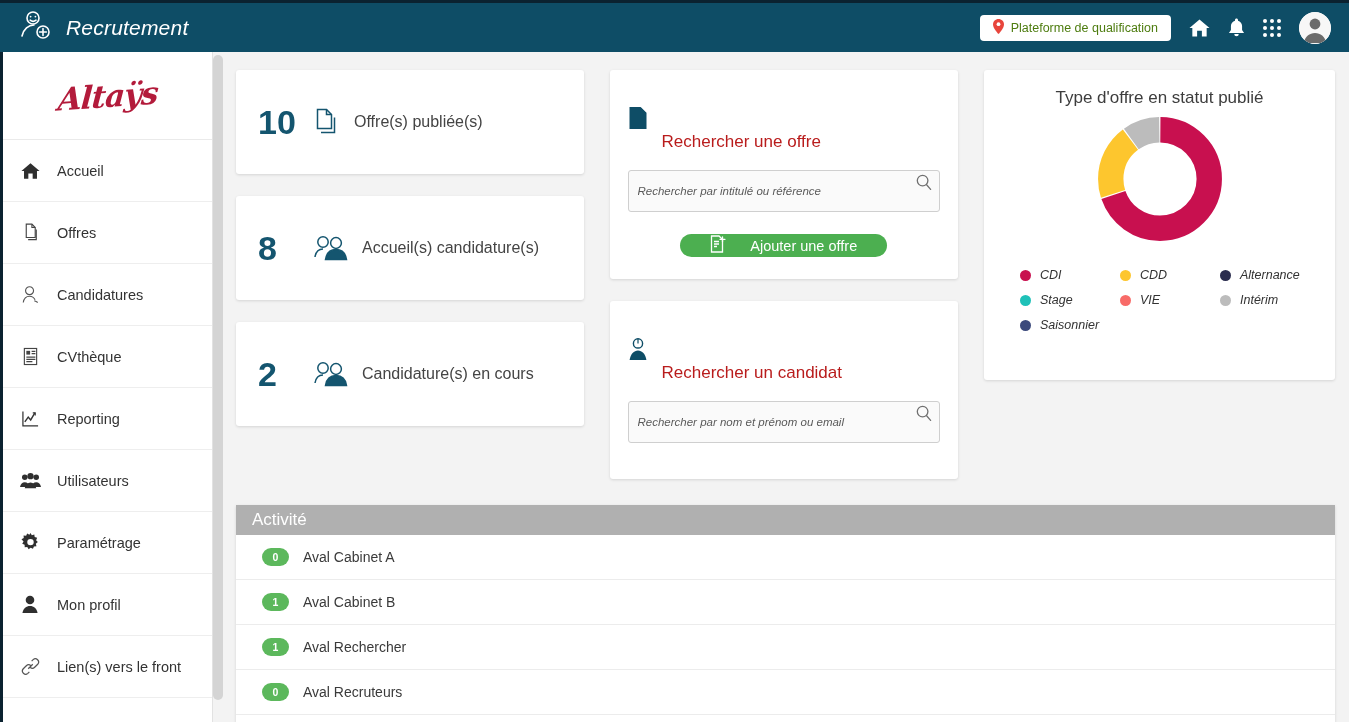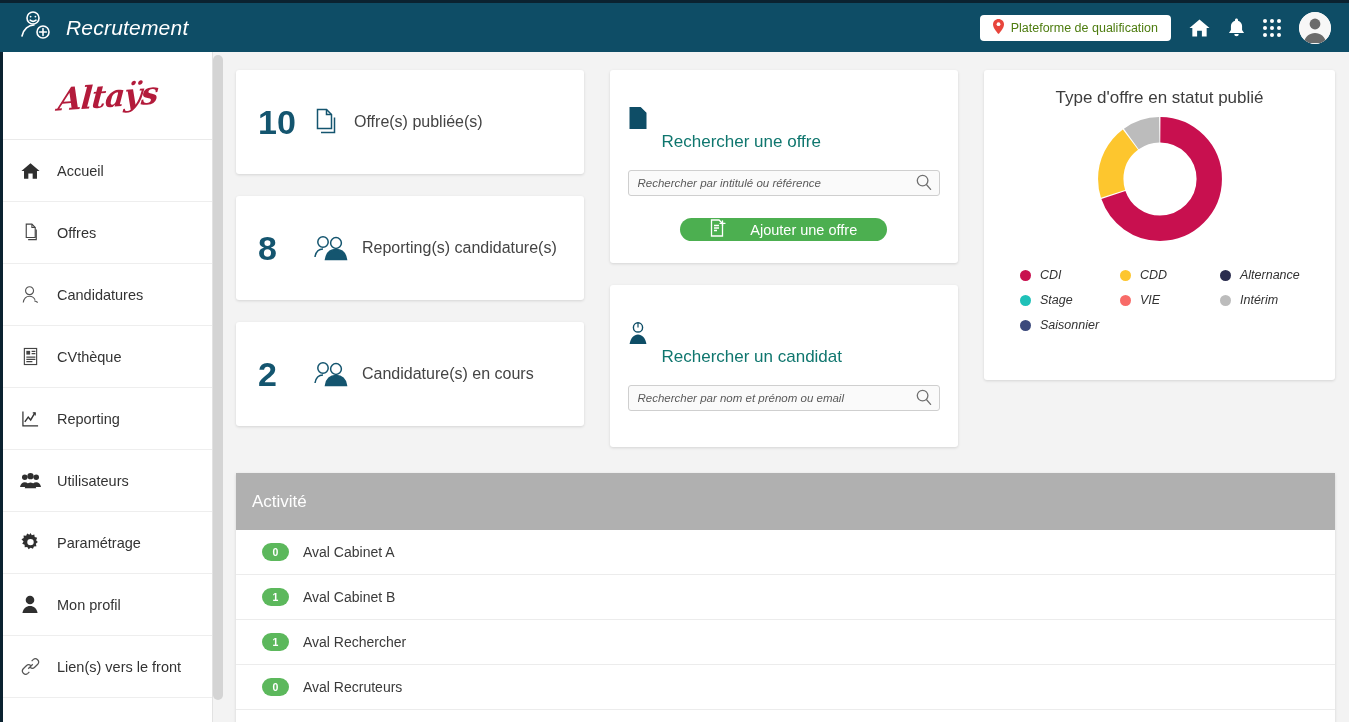--- a/index.html
+++ b/index.html
@@ -85,24 +85,24 @@
     box-shadow: 0 1px 3px rgba(0,0,0,.13);
   }
   .stat-card { height: 104px; display: flex; align-items: center; padding-left: 22px; gap: 14px; }
   .stat-num { font-size: 34px; font-weight: 700; color: #14556f; min-width: 42px; }
   .stat-ico { color: #14556f; display: flex; align-items: center; }
   .stat-label { font-size: 16px; color: #444444; }
 
   .col-search { width: 351px; display: flex; flex-direction: column; gap: 22px; }
   .search-card { padding: 18px 18px 22px 18px; }
   .search-head { display: flex; align-items: center; gap: 14px; margin-bottom: 18px; }
-  .search-title { font-size: 17px; color: #0f766e; margin-top: 44px; }
+  .search-title { font-size: 17px; color: #b91c1c; margin-top: 44px; }
   .search-input-wrap { position: relative; }
   .search-input {
-    width: 100%; height: 26px; border: 1px solid #cfcfcf; border-radius: 3px;
+    width: 100%; height: 42px; border: 1px solid #cfcfcf; border-radius: 3px;
     background: #fafafa; padding: 0 30px 0 9px;
     font-family: "Liberation Sans", sans-serif;
     font-style: italic; font-size: 11.5px; color: #5a5a5a;
   }
   .search-input::placeholder { color: #5a5a5a; font-style: italic; opacity: 1; }
   .search-mag {
     position: absolute; right: 8px; top: 4px; color: #777; pointer-events: none;
   }
   .add-btn-row { display: flex; justify-content: center; margin-top: 22px; }
   .add-btn {
@@ -120,21 +120,21 @@
     margin-top: 24px; padding-left: 22px;
     display: grid; grid-template-columns: 100px 100px 110px; row-gap: 11px; font-style: italic;
   }
   .legend-item { display: flex; align-items: center; gap: 9px; }
   .legend-dot { width: 11px; height: 11px; border-radius: 50%; flex: none; }
   .legend-label { font-size: 12.5px; color: #333333; }
 
   
   .activity { margin-top: 26px; background: #ffffff; box-shadow: 0 1px 3px rgba(0,0,0,.13); }
   .activity-head {
-    background: #b0b0b0; height: 57px; display: flex; align-items: center;
+    background: #b0b0b0; height: 30px; display: flex; align-items: center;
     padding-left: 16px; color: #ffffff; font-size: 17px;
   }
   .act-row {
     height: 45px; display: flex; align-items: center; gap: 14px;
     padding-left: 26px; border-bottom: 1px solid #ececec;
   }
   .badge {
     background: #5cb85c; color: #ffffff; border-radius: 10px;
     min-width: 27px; height: 18px; font-size: 10.5px; font-weight: 700;
     display: flex; align-items: center; justify-content: center;
@@ -335,21 +335,21 @@
         <div class="card stat-card">
           <span class="stat-num">8</span>
           <span class="stat-ico">
             <svg width="34" height="26" viewBox="0 0 34 26" fill="none" stroke="#14556f" stroke-width="1.5">
               <circle cx="9" cy="7" r="5.2"></circle>
               <path d="M1 22c.8-5 3.8-8 8-8"></path>
               <circle cx="22" cy="8" r="5.4" fill="#fff"></circle>
               <path d="M11.5 24.5c1-6.5 5-10 10.5-10s9.5 3.5 10.5 10z" fill="#14556f"></path>
             </svg>
           </span>
-          <span class="stat-label">Reporting(s) candidature(s)</span>
+          <span class="stat-label">Accueil(s) candidature(s)</span>
         </div>
 
         <div class="card stat-card">
           <span class="stat-num">2</span>
           <span class="stat-ico">
             <svg width="34" height="26" viewBox="0 0 34 26" fill="none" stroke="#14556f" stroke-width="1.5">
               <circle cx="9" cy="7" r="5.2"></circle>
               <path d="M1 22c.8-5 3.8-8 8-8"></path>
               <circle cx="22" cy="8" r="5.4" fill="#fff"></circle>
               <path d="M11.5 24.5c1-6.5 5-10 10.5-10s9.5 3.5 10.5 10z" fill="#14556f"></path>

